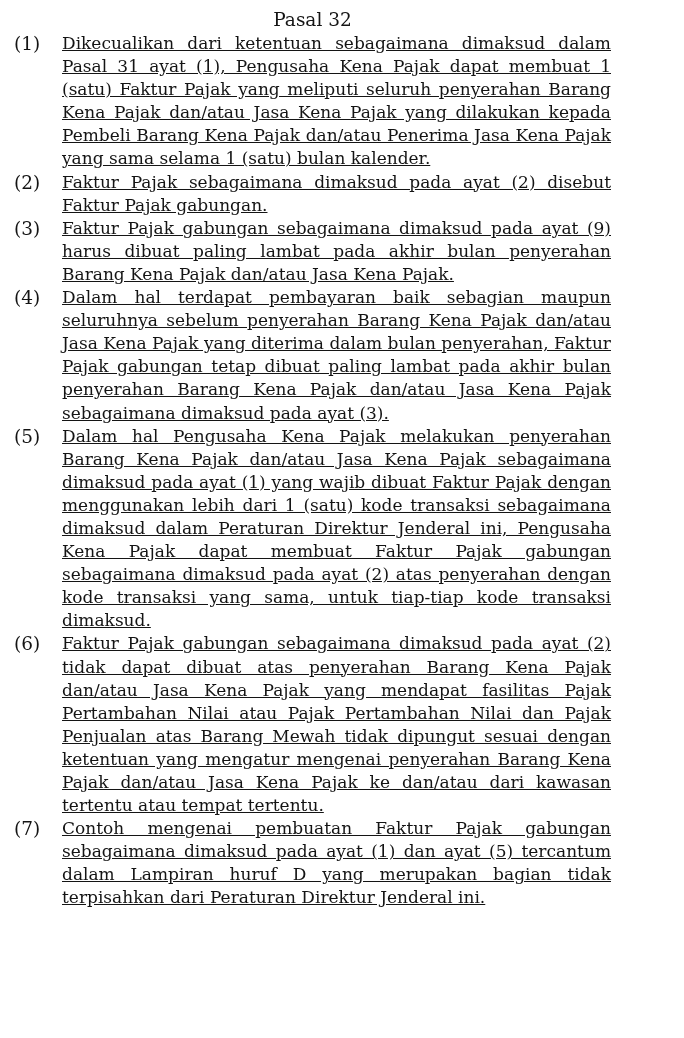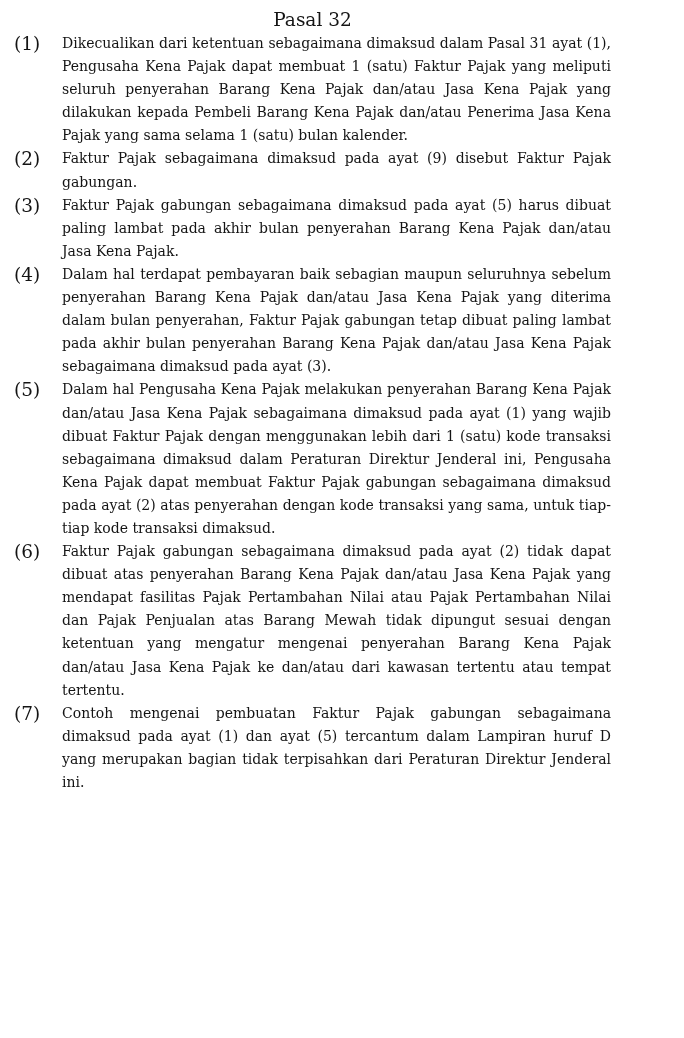--- a/index.html
+++ b/index.html
@@ -34,47 +34,48 @@
     align-items: flex-start;
   }
   .clause-number {
     flex: 0 0 48px;
     font-size: 18.5px;
     line-height: 23.1px;
     white-space: nowrap;
   }
   .clause-text {
     flex: 1 1 auto;
-    font-size: 14px;
+    font-size: 17px;
     line-height: 23.1px;
     text-align: justify;
     text-justify: inter-word;
+    text-decoration: underline;
   }
 </style>
 </head>
 <body>
 
 <div class="page">
   <h1 class="title">Pasal 32</h1>
 
   <div class="clauses">
 
     <div class="clause">
       <span class="clause-number">(1)</span>
       <span class="clause-text">Dikecualikan dari ketentuan sebagaimana dimaksud dalam Pasal 31 ayat (1), Pengusaha Kena Pajak dapat membuat 1 (satu) Faktur Pajak yang meliputi seluruh penyerahan Barang Kena Pajak dan/atau Jasa Kena Pajak yang dilakukan kepada Pembeli Barang Kena Pajak dan/atau Penerima Jasa Kena Pajak yang sama selama 1 (satu) bulan kalender.</span>
     </div>
 
     <div class="clause">
       <span class="clause-number">(2)</span>
-      <span class="clause-text">Faktur Pajak sebagaimana dimaksud pada ayat (9) disebut Faktur Pajak gabungan.</span>
+      <span class="clause-text">Faktur Pajak sebagaimana dimaksud pada ayat (2) disebut Faktur Pajak gabungan.</span>
     </div>
 
     <div class="clause">
       <span class="clause-number">(3)</span>
-      <span class="clause-text">Faktur Pajak gabungan sebagaimana dimaksud pada ayat (5) harus dibuat paling lambat pada akhir bulan penyerahan Barang Kena Pajak dan/atau Jasa Kena Pajak.</span>
+      <span class="clause-text">Faktur Pajak gabungan sebagaimana dimaksud pada ayat (9) harus dibuat paling lambat pada akhir bulan penyerahan Barang Kena Pajak dan/atau Jasa Kena Pajak.</span>
     </div>
 
     <div class="clause">
       <span class="clause-number">(4)</span>
       <span class="clause-text">Dalam hal terdapat pembayaran baik sebagian maupun seluruhnya sebelum penyerahan Barang Kena Pajak dan/atau Jasa Kena Pajak yang diterima dalam bulan penyerahan, Faktur Pajak gabungan tetap dibuat paling lambat pada akhir bulan penyerahan Barang Kena Pajak dan/atau Jasa Kena Pajak sebagaimana dimaksud pada ayat (3).</span>
     </div>
 
     <div class="clause">
       <span class="clause-number">(5)</span>
       <span class="clause-text">Dalam hal Pengusaha Kena Pajak melakukan penyerahan Barang Kena Pajak dan/atau Jasa Kena Pajak sebagaimana dimaksud pada ayat (1) yang wajib dibuat Faktur Pajak dengan menggunakan lebih dari 1 (satu) kode transaksi sebagaimana dimaksud dalam Peraturan Direktur Jenderal ini, Pengusaha Kena Pajak dapat membuat Faktur Pajak gabungan sebagaimana dimaksud pada ayat (2) atas penyerahan dengan kode transaksi yang sama, untuk tiap-tiap kode transaksi dimaksud.</span>

